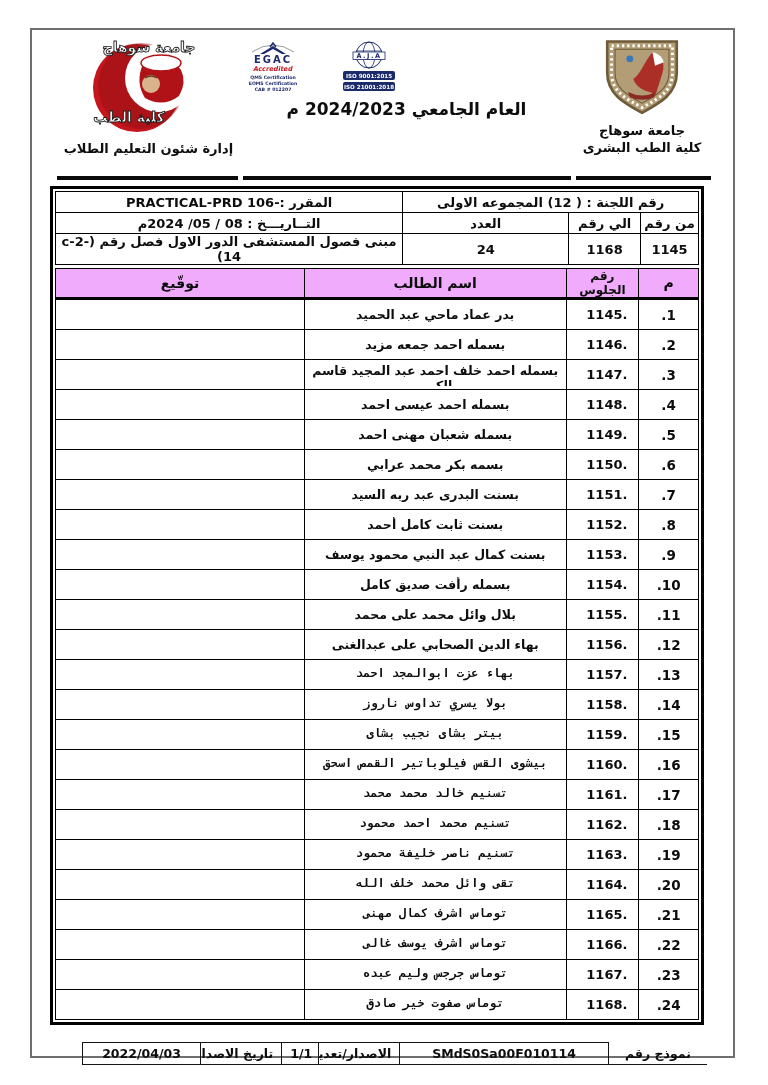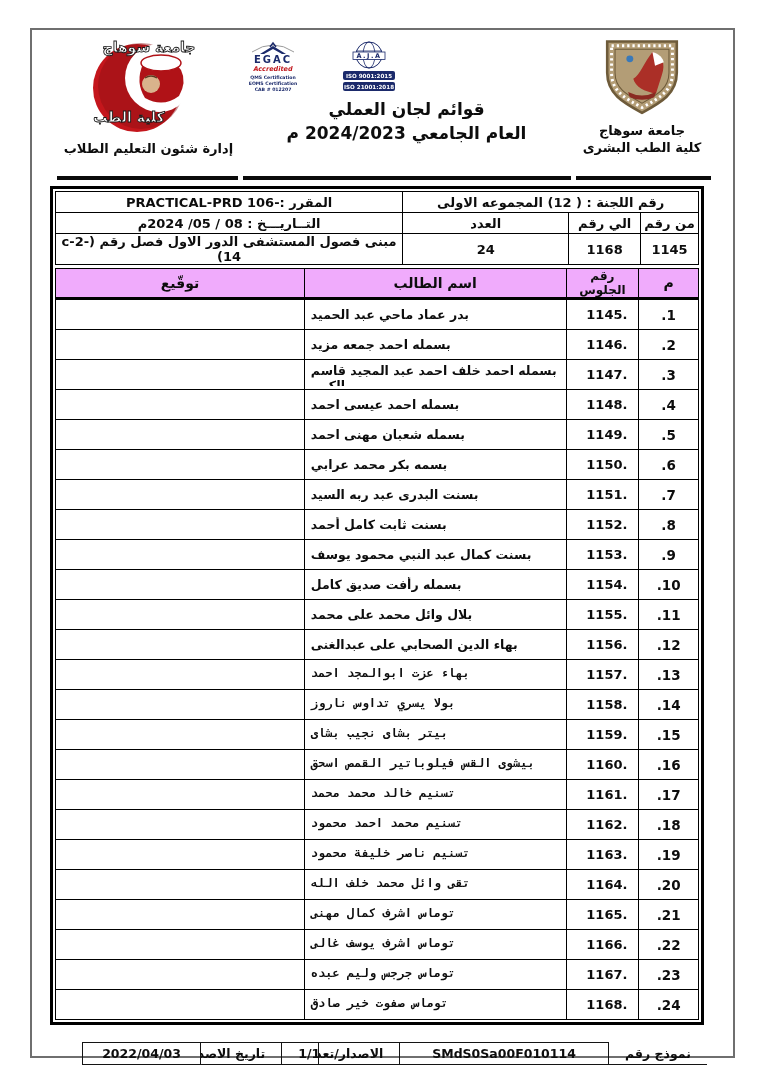--- a/index.html
+++ b/index.html
@@ -53,34 +53,34 @@
   .main-table thead th {
     background:#f0abfc; height:27px; font-weight:bold; font-size:14px;
     border-bottom:3px solid #000; text-align:center;
   }
   .main-table thead th.h-seat { font-size:12px; }
   .main-table tbody td { height:29px; font-weight:bold; }
   .cell-index { text-align:center; font-size:13.5px; direction:rtl; }
   .cell-seat  { text-align:center; font-size:13px; direction:ltr;padding-left:12px; }
   .cell-name  { padding:0; }
   .name-clip {
-    direction:rtl; text-align:left; font-size:12.5px; line-height:15px;
+    direction:rtl; text-align:center; font-size:12.5px; line-height:15px;
     max-height:23px; overflow:hidden; padding:0 6px;
   }
   .main-table tbody tr:nth-child(n+13) .name-clip { font-size:12px;font-family:Liberation Mono, monospace; }
   .cell-sign { }
 
   
   .footer-table {
     position:absolute; left:82px; top:1042px; width:625px;
     direction:rtl;
   }
   .footer-table td {
     border:1.5px solid #141414; height:21px; text-align:center;
-    font-weight:bold; font-size:12.5px; padding:0 16px; white-space:nowrap;
+    font-weight:bold; font-size:12.5px; padding:0 8px; white-space:nowrap;
   }
   .footer-table td.cell-noframe { border-top:none; border-right:none; }
   .ltr { direction:ltr; }
 
   svg text { font-family:"DejaVu Sans", sans-serif; }
 </style>
 </head>
 <body>
 
 <div class="page-frame"></div>
@@ -120,21 +120,20 @@
       <line x1="20" y1="19" x2="46" y2="19" stroke="#1b2a6b" stroke-width="0.8"></line>
       <rect x="17" y="12" width="32" height="7.5" fill="#ffffff" stroke="#1b2a6b" stroke-width="0.8"></rect>
       <text x="33" y="18.2" font-size="6.5" font-weight="bold" fill="#1b2a6b" text-anchor="middle" letter-spacing="1.5">A.J.A</text>
       <rect x="7" y="31" width="52" height="9" rx="2" fill="#1b2a6b"></rect>
       <text x="33" y="37.8" font-size="5.6" font-weight="bold" fill="#ffffff" text-anchor="middle">ISO 9001:2015</text>
       <rect x="7" y="42" width="52" height="9" rx="2" fill="#1b2a6b"></rect>
       <text x="33" y="48.8" font-size="5.6" font-weight="bold" fill="#ffffff" text-anchor="middle">ISO 21001:2018</text>
     </svg>
   </div>
   <div class="titles">
-    <div>قوائم لجان العملي</div>
     <div>العام الجامعي 2024/2023 م</div>
   </div>
 </div>
 
 <div class="zone zone-right">
   <svg width="88" height="80" viewBox="0 0 100 92">
     <path d="M10,4 h80 v36 c0,24 -18,34 -40,46 c-22,-12 -40,-22 -40,-46 z" fill="#b39d76" stroke="#6e5b3a" stroke-width="3"></path>
     <path d="M15,9 h70 v31 c0,21 -15,29 -35,40 c-20,-11 -35,-19 -35,-40 z" fill="none" stroke="#ffffff" stroke-width="3.4" stroke-dasharray="2.6 3.4"></path>
     <path d="M19,13 h62 v27 c0,18 -13,25 -31,35 c-18,-10 -31,-17 -31,-35 z" fill="none" stroke="#6e5b3a" stroke-width="1.2"></path>
     <path d="M62,16 c12,4 15,14 11,26 l-7,22 c-13,-2 -24,-8 -26,-17 c8,-5 12,-18 22,-31 z" fill="#ab2f27"></path>

